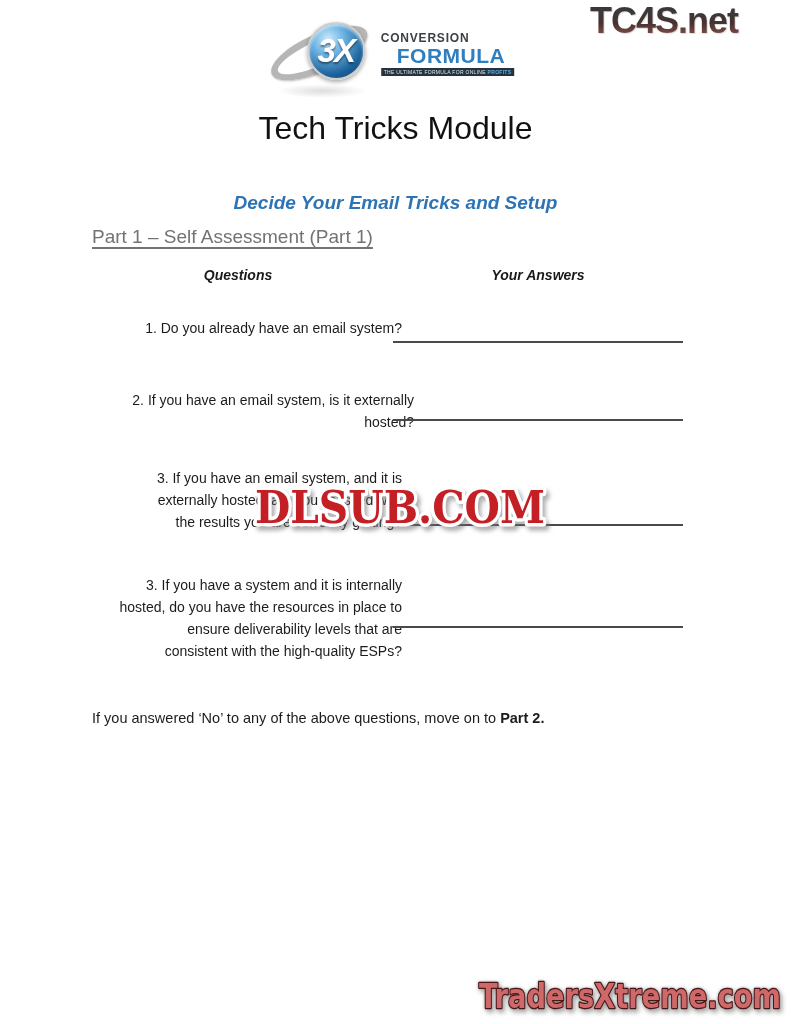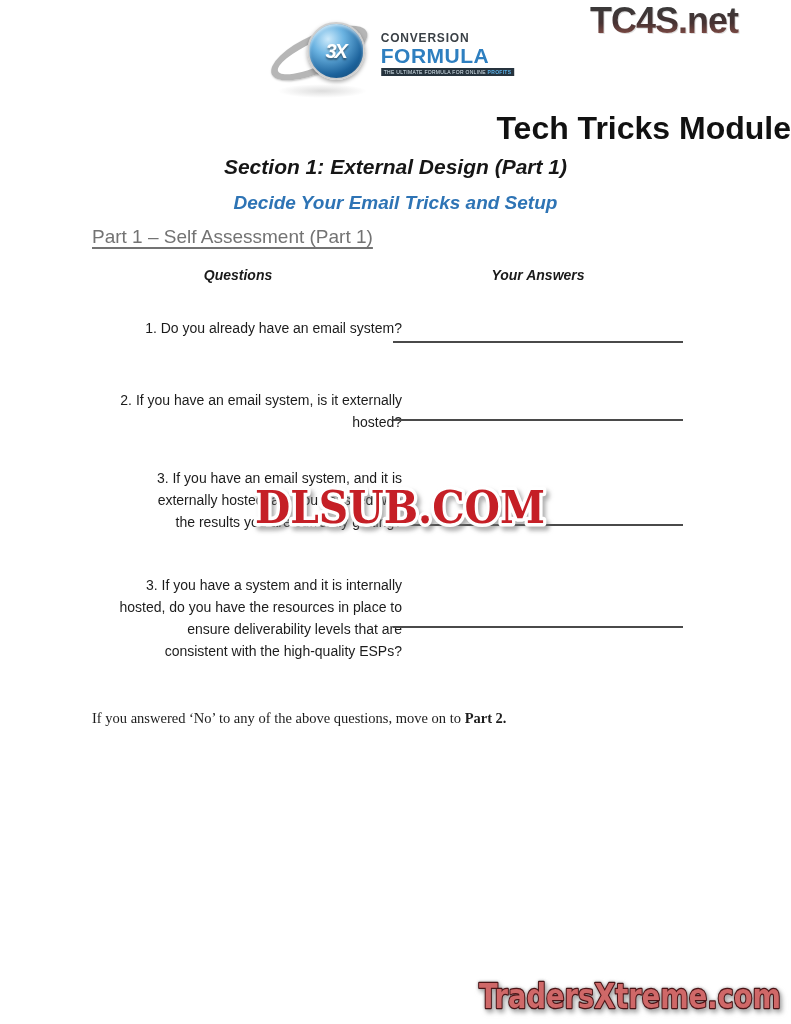--- a/index.html
+++ b/index.html
@@ -26,58 +26,58 @@
     position:absolute; left:0px; top:16px; width:104px; height:38px;
     border:7px solid #b6b6b6; border-radius:50%; transform:rotate(-24deg);
     box-shadow: inset 0 1px 2px #fff, 0 1px 2px rgba(0,0,0,0.25);
   }
   .orb {
     position:absolute; left:40px; top:4px; width:58px; height:58px; border-radius:50%;
     background:radial-gradient(circle at 35% 28%, #cdeafb 0%, #6cb4e2 30%, #1d639c 68%, #0a3a63 100%);
     border:2px solid #cfcfcf;
     box-shadow:0 2px 4px rgba(0,0,0,0.35), inset 0 2px 3px rgba(255,255,255,0.6);
     display:flex; align-items:center; justify-content:center;
-    color:#fff; font-style:italic; font-weight:bold; font-size:20px;
+    color:#fff; font-style:italic; font-weight:bold; font-size:33px;
     text-shadow:0 2px 2px rgba(0,0,0,0.45); letter-spacing:-2px;
   }
   .logo-reflection {
     position:absolute; left:10px; top:66px; width:90px; height:14px; border-radius:50%;
     background:radial-gradient(ellipse at center, rgba(120,120,120,0.25), rgba(255,255,255,0) 70%);
   }
   .logo-text { margin-left:4px; display:flex; flex-direction:column; align-items:flex-start; }
   .logo-line1 { font-size:12px; font-weight:bold; color:#3a4046; letter-spacing:0.8px; }
   .logo-line2 { font-size:21px; font-weight:bold; letter-spacing:0.5px; line-height:1; }
   .logo-tag {
     margin-top:2px; background:#26333d; color:#d8e6ef; font-size:5px;
     padding:1px 3px; letter-spacing:0.3px; white-space:nowrap;
   }
   .logo-tag b { font-weight:bold; }
 
   
-  .title { position:absolute; top:110px; left:0; width:100%; text-align:right;
-    font-size:32px; font-weight:bold; color:#111; }
+  .title { position:absolute; top:110px; left:0; width:100%; text-align:center;
+    font-size:32px; font-weight:normal; color:#111; }
   .section { position:absolute; top:155px; left:0; width:100%; text-align:center;
     font-size:21px; font-weight:bold; font-style:italic; color:#161616; }
   .subtitle { position:absolute; top:192px; left:0; width:100%; text-align:center;
     font-size:19px; font-weight:bold; font-style:italic; }
   .part-heading { position:absolute; top:226px; left:92px; font-size:19px; color:#737373;
     text-decoration:underline; text-decoration-thickness:1.5px; text-underline-offset:4px; }
 
   .col-head { position:absolute; top:267px; font-size:14px; font-weight:bold; font-style:italic; text-align:center; }
   .col-head.questions { left:92px; width:292px; }
   .col-head.answers  { left:393px; width:290px; }
 
   .question { position:absolute; left:92px; width:310px; font-size:14px; line-height:22px;
     white-space:pre-line; color:#1c1c1c;text-align:right; }
-  .q1 { top:317px; } .q2 { top:389px; } .q3 { top:467px; } .q4 { top:574px; }
+  .q1 { top:317px; } .q2 { top:389px;margin-left:12px; } .q3 { top:467px; } .q4 { top:574px; }
 
   .answer-line { position:absolute; left:393px; width:290px; height:2px; background:#4a4a4a; }
   .a1 { top:341px; } .a2 { top:419px; } .a3 { top:524px; } .a4 { top:626px; }
 
-  .note { position:absolute; top:710px; left:92px; font-size:14.5px; color:#1c1c1c;font-family:Liberation Serif, serif; }
+  .note { position:absolute; top:710px; left:92px; font-size:14.5px; color:#1c1c1c; }
   .note b { font-weight:bold; }
 
   
   .dlsub-svg { position:absolute; left:245px; top:478px;
     filter:drop-shadow(3px 4px 2px rgba(110,110,110,0.55)); }
   .dlsub-svg text { font-family:"DejaVu Serif", serif; font-weight:bold; font-size:44px;
     paint-order:stroke; stroke:#ffffff; stroke-width:7px; stroke-linejoin:round; }
 
   
   .traders-svg { position:absolute; left:472px; top:974px;
@@ -93,27 +93,26 @@
   <div class="tc4s">TC4S.net</div>
 
   <div class="logo">
     <div class="orb-wrap">
       <div class="ring"></div>
       <div class="orb">3X</div>
       <div class="logo-reflection"></div>
     </div>
     <div class="logo-text">
       <div class="logo-line1">CONVERSION</div>
-      <div class="logo-line2" style="color:#2E7FC0;">FORMULA</div>
+      <div class="logo-line2" style="color:#2E7FC0;margin-left:16px;">FORMULA</div>
       <div class="logo-tag"><span>THE ULTIMATE FORMULA FOR ONLINE </span><b style="color:#5ab0e8;">PROFITS</b></div>
     </div>
   </div>
 
   <div class="title">Tech Tricks Module</div>
-  <div class="section">Section 1: External Design (Part 1)</div>
   <div class="subtitle" style="color:#2E74B5;">Decide Your Email Tricks and Setup</div>
 
   <div class="part-heading">Part 1 – Self Assessment (Part 1)</div>
 
   <div class="col-head questions">Questions</div>
   <div class="col-head answers">Your Answers</div>
 
   <div class="question q1">1. Do you already have an email system?</div>
   <div class="answer-line a1"></div>
 

